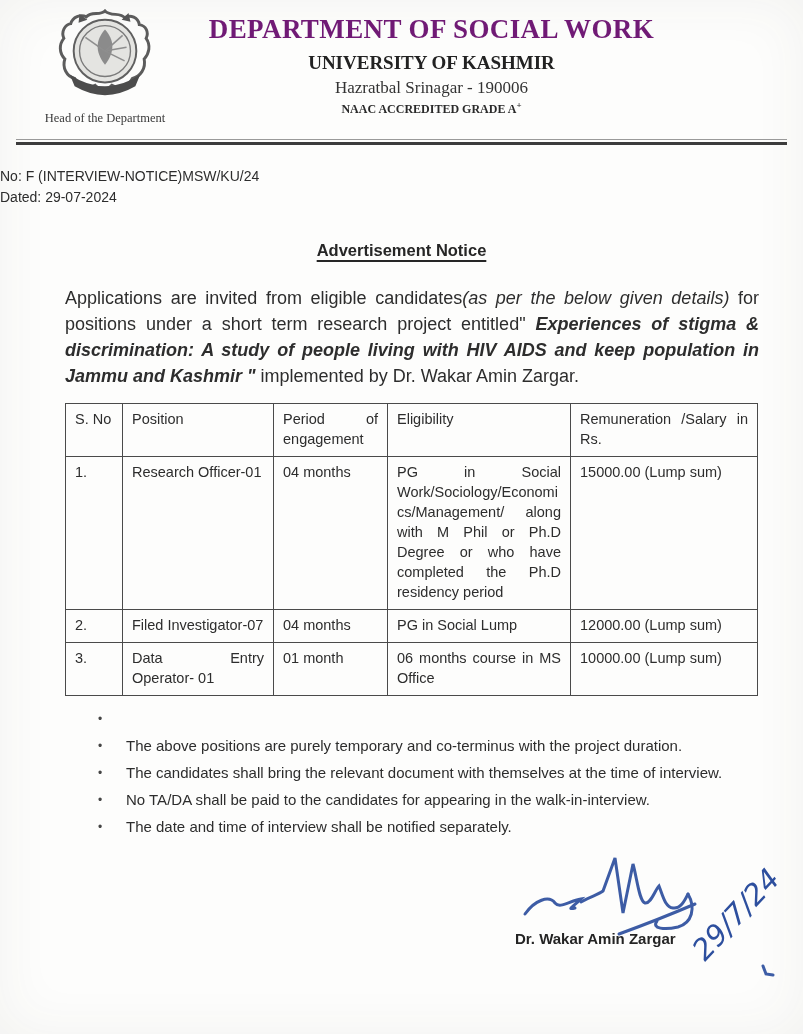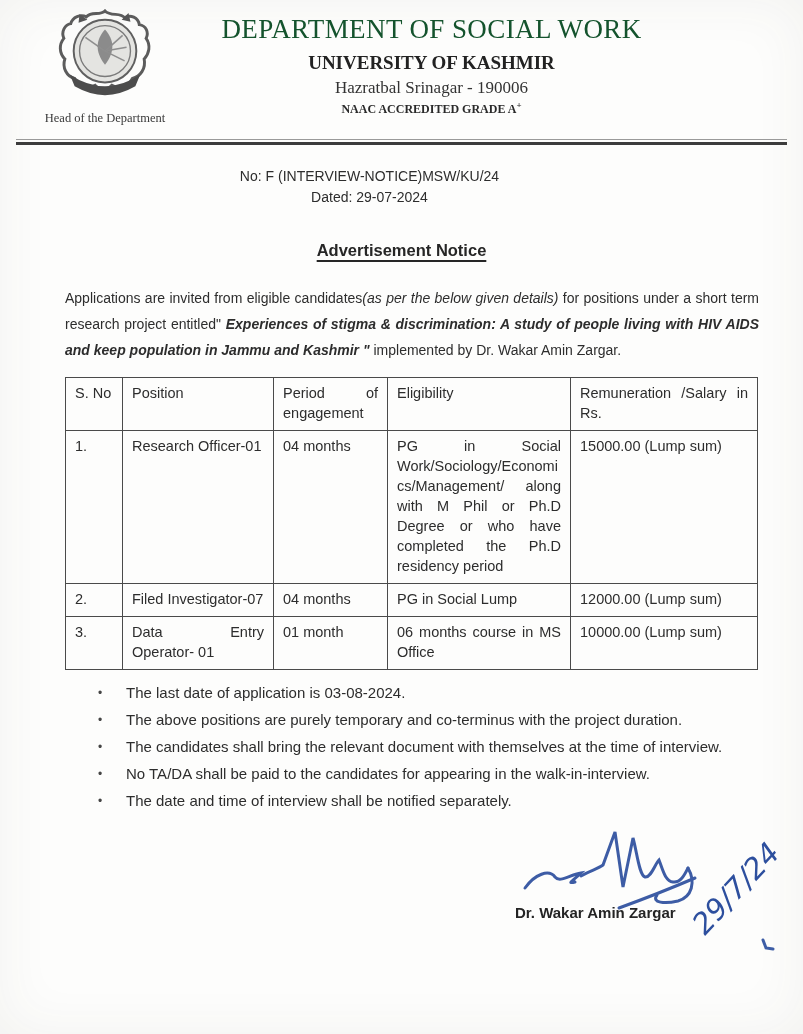--- a/index.html
+++ b/index.html
@@ -20,21 +20,21 @@
   
   .letterhead { display: flex; padding: 8px 20px 0 30px; }
   .lh-left { width: 150px; text-align: center; flex: 0 0 auto; }
   .lh-left .caption {
     font-family: "Liberation Serif", "DejaVu Serif", serif;
     font-size: 12.5px; color: #3a3a3a; margin-top: 5px; white-space: nowrap;
   }
   .lh-center { flex: 1; text-align: center; padding-right: 100px; padding-top: 6px; }
   .dept-title {
     font-family: "Liberation Serif", "DejaVu Serif", serif;
-    font-weight: normal; font-size: 27px; letter-spacing: 0.4px; color: #14532d;
+    font-weight: bold; font-size: 27px; letter-spacing: 0.4px; color: #701a75;
   }
   .univ-name {
     font-family: "Liberation Serif", "DejaVu Serif", serif;
     font-weight: bold; font-size: 19px; margin-top: 7px; color: #222;
   }
   .univ-addr {
     font-family: "Liberation Serif", "DejaVu Serif", serif;
     font-size: 17px; margin-top: 4px; color: #333;
   }
   .naac {
@@ -42,34 +42,34 @@
     font-weight: bold; font-size: 12px; margin-top: 2px; color: #2a2a2a;
   }
   .naac sup { font-size: 9px; }
 
   .divider {
     margin: 13px 16px 0 16px; height: 6px;
     background: linear-gradient(#9a9a9a 0 1px, transparent 1px 2.5px, #3c3c3c 2.5px 6px);
   }
 
   
-  .ref-block { text-align: center; padding-right: 64px; margin-top: 21px;
+  .ref-block { text-align: left; padding-right: 64px; margin-top: 21px;
     font-size: 14px; line-height: 21px; color: #2d2d2d; }
 
   
   .notice-title {
     text-align: center; margin-top: 33px;
     font-size: 16.5px; font-weight: 700; color: #262626;
     text-decoration: underline; text-underline-offset: 4px; text-decoration-thickness: 1.5px;
   }
 
   
   .intro {
     margin: 25px 44px 0 65px;
-    font-size: 14px; line-height: 26px; text-align: justify; color: #2d2d2d;
+    font-size: 18px; line-height: 26px; text-align: justify; color: #2d2d2d;
   }
   .intro .it { font-style: italic; }
   .intro .bi { font-style: italic; font-weight: 700; }
 
   
   table.positions {
     margin: 14px 0 0 65px; width: 692px;
     border-collapse: collapse; table-layout: fixed;
     font-size: 14.5px; color: #2d2d2d;
   }
@@ -180,21 +180,20 @@
         <td>06 months course in MS Office</td>
         <td>10000.00 (Lump sum)</td>
       </tr>
     </tbody>
   </table>
 
   <div class="note">
     <div>
       <div class="bullet-item">
         <span class="bullet-dot">•</span>
-        <span class="bullet-text">The last date of application is 03-08-2024.</span>
       </div>
       <div class="bullet-item">
         <span class="bullet-dot">•</span>
         <span class="bullet-text">The above positions are purely temporary and co-terminus with the project duration.</span>
       </div>
       <div class="bullet-item">
         <span class="bullet-dot">•</span>
         <span class="bullet-text">The candidates shall bring the relevant document with themselves at the time of interview.</span>
       </div>
       <div class="bullet-item">

